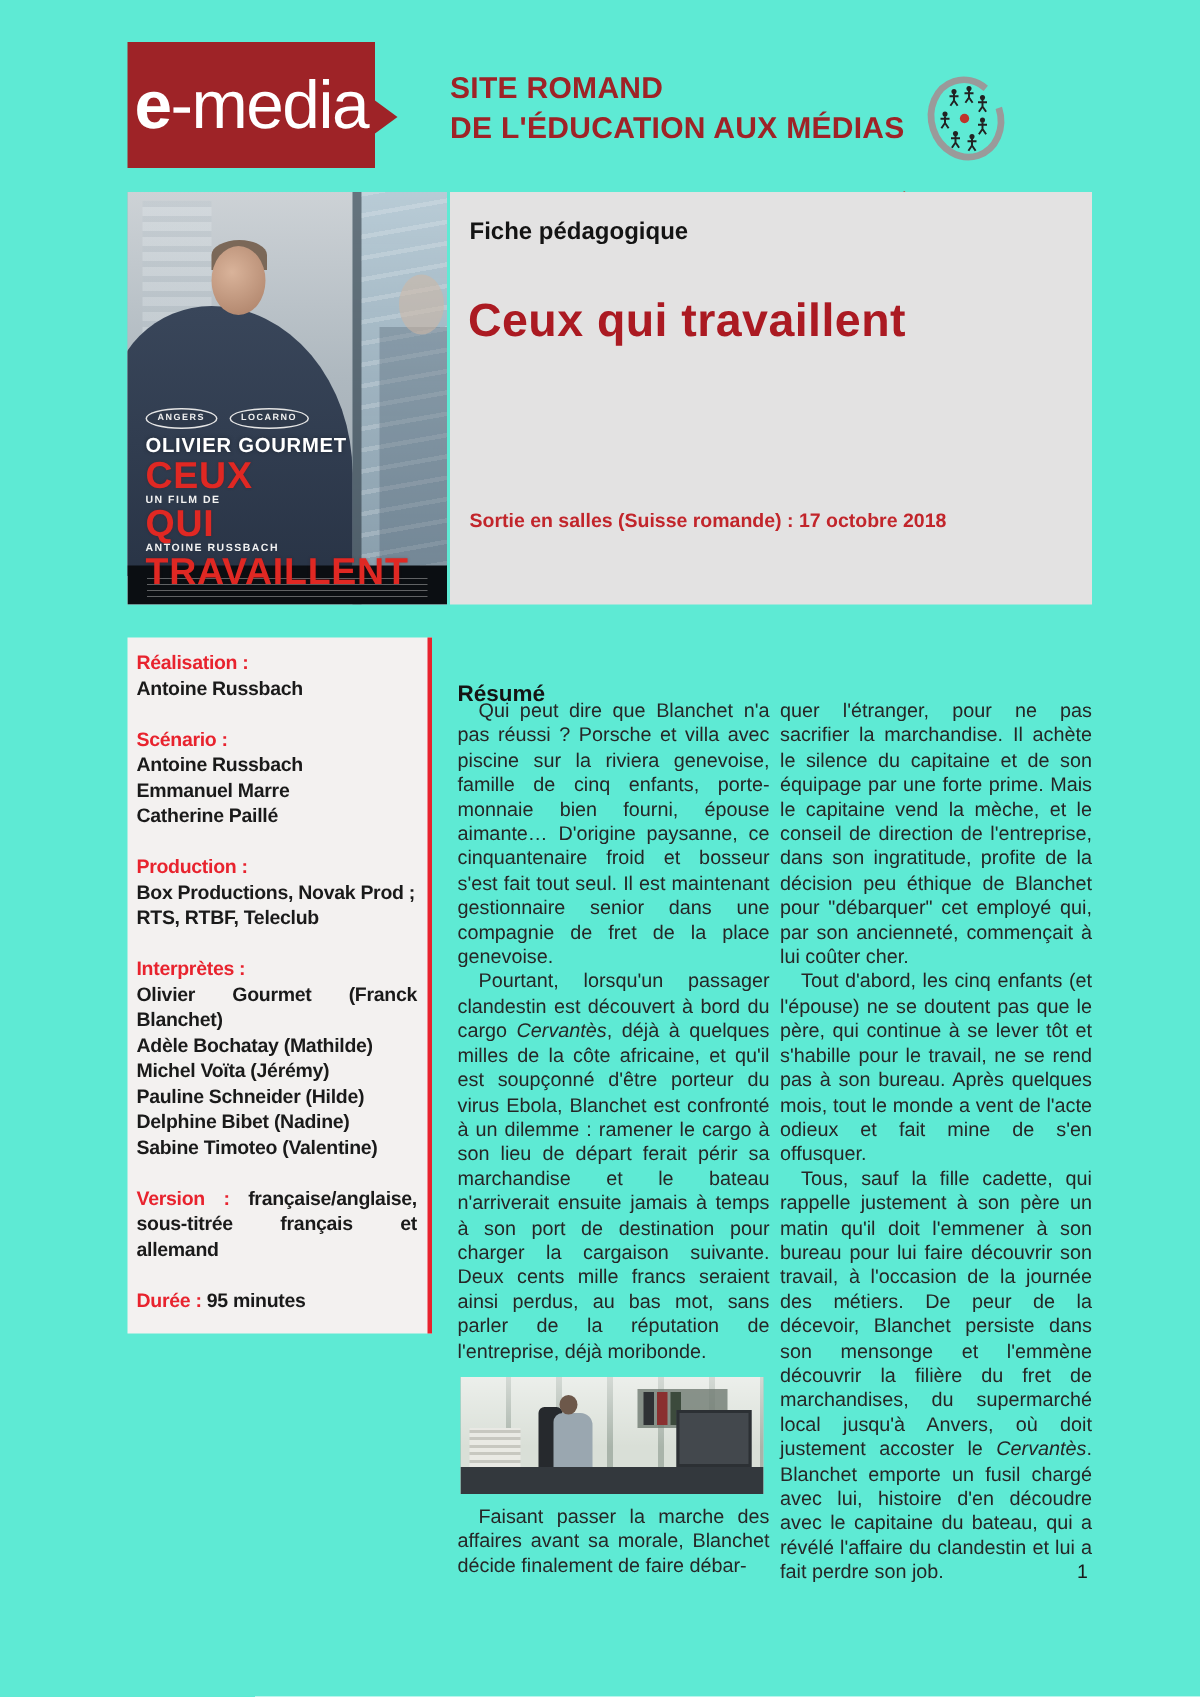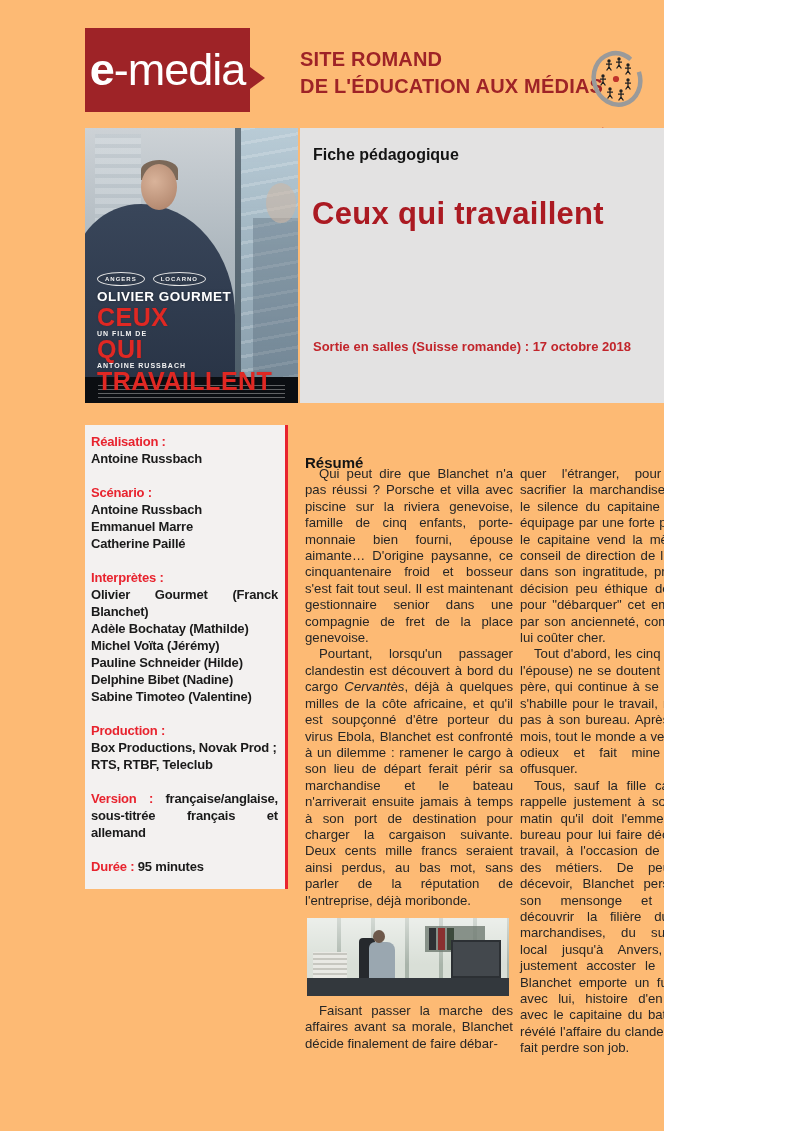--- a/index.html
+++ b/index.html
@@ -1,16 +1,16 @@
 <!DOCTYPE html>
 <html lang="fr"><head>
 <meta charset="utf-8">
 <style>
   html,body{margin:0;padding:0;background:#ffffff;}
-  .page{position:relative;width:664px;height:1131px;background:#fdba74;overflow:hidden;
+  .page{position:relative;width:800px;height:1131px;background:#5eead4;overflow:hidden;
         font-family:"Liberation Sans",sans-serif;}
 
   
   .logo-box{position:absolute;left:85px;top:28px;width:165px;height:84px;background:#9e2327;
             display:flex;align-items:center;justify-content:center;}
   .logo-box .etxt{color:#fff;font-size:45px;font-weight:400;letter-spacing:-1px;}
   .logo-box .etxt b{font-weight:700;}
   .logo-arrow{position:absolute;left:250px;top:67px;width:0;height:0;
               border-left:15px solid #9e2327;border-top:11px solid transparent;border-bottom:11px solid transparent;}
   .site-name{position:absolute;left:300px;top:46px;color:#9e2327;font-weight:700;
@@ -193,32 +193,32 @@
     </div>
 
     <div class="sb-block">
       <div class="sb-label">Scénario :</div>
       <div>Antoine Russbach</div>
       <div>Emmanuel Marre</div>
       <div>Catherine Paillé</div>
     </div>
 
     <div class="sb-block">
+      <div class="sb-label">Production :</div>
+      <div>Box Productions, Novak Prod ; RTS, RTBF, Teleclub</div>
+    </div>
+
+    <div class="sb-block">
       <div class="sb-label">Interprètes :</div>
       <div class="sb-just">Olivier Gourmet (Franck Blanchet)</div>
       <div>Adèle Bochatay (Mathilde)</div>
       <div>Michel Voïta (Jérémy)</div>
       <div>Pauline Schneider (Hilde)</div>
       <div>Delphine Bibet (Nadine)</div>
       <div>Sabine Timoteo (Valentine)</div>
-    </div>
-
-    <div class="sb-block">
-      <div class="sb-label">Production :</div>
-      <div>Box Productions, Novak Prod ; RTS, RTBF, Teleclub</div>
     </div>
 
     <div class="sb-block sb-just">
       <span class="sb-label">Version :</span>
       <span>française/anglaise, sous-titrée français et allemand</span>
     </div>
 
     <div class="sb-block">
       <span class="sb-label">Durée :</span>
       <span>95 minutes</span>

